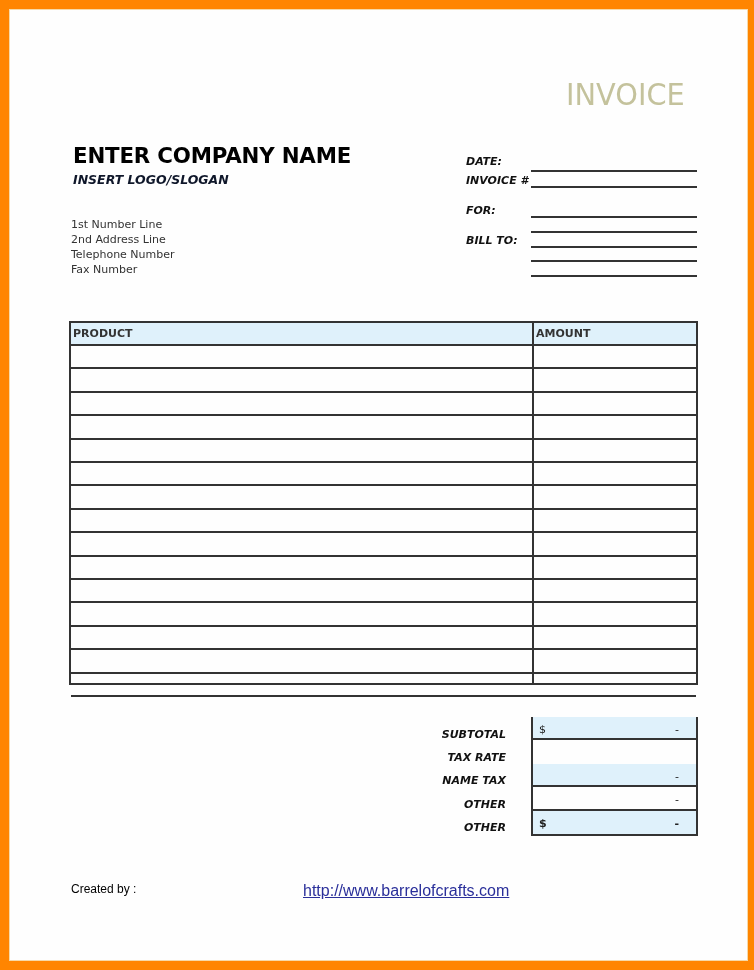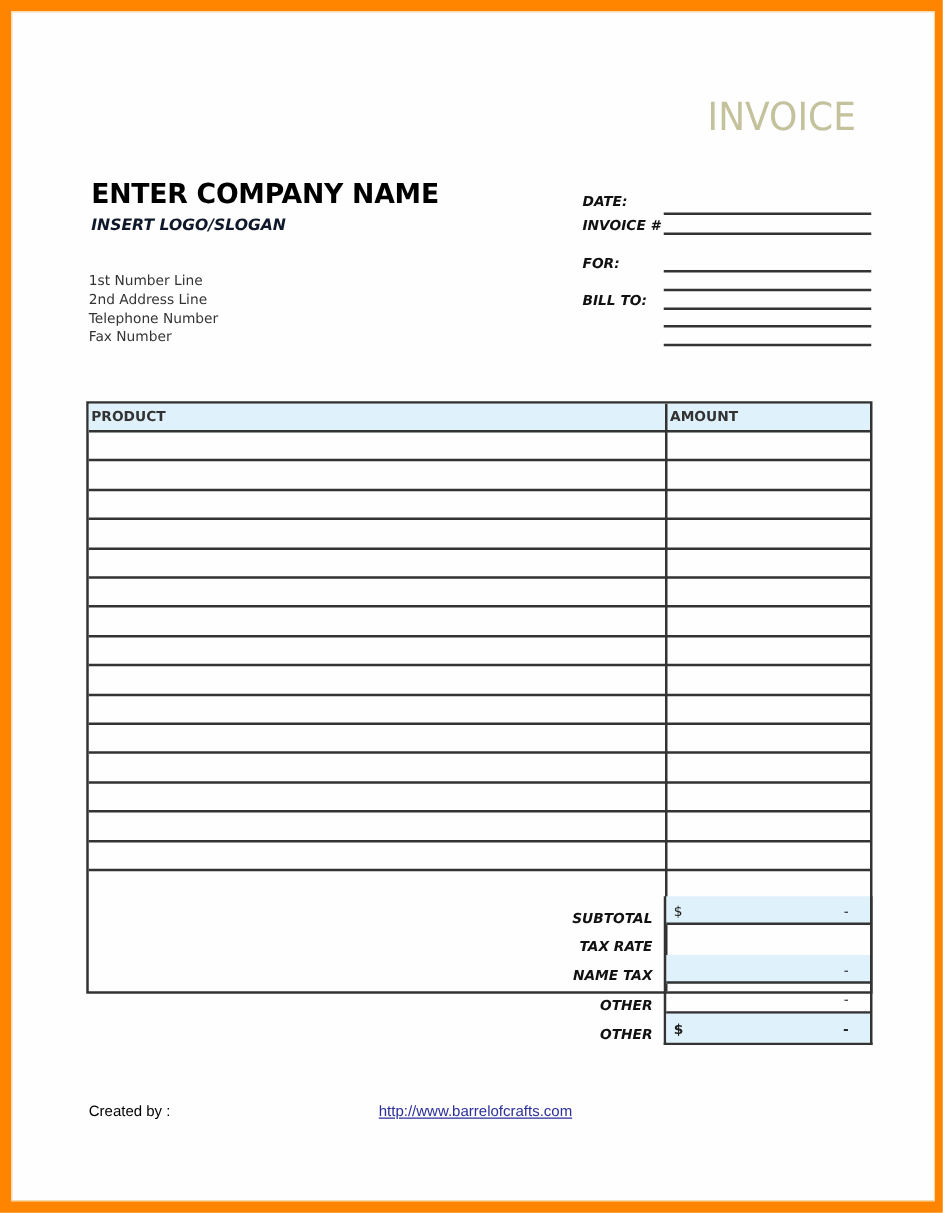--- a/index.html
+++ b/index.html
@@ -14,39 +14,39 @@
       left: 566px; top: 76px; font-family: "DejaVu Sans", sans-serif;
       font-size: 31px; color: #c4c29c; letter-spacing: 0px; transform: scaleX(0.93); transform-origin: left top;
       font-weight: normal;
     }
     .company-name { left: 73px; top: 143px; font-size: 22px; font-weight: bold; color: #000; letter-spacing: -0.2px; transform: scaleX(0.97); transform-origin: left top;}
     .slogan { left: 73px; top: 172px; font-size: 12.5px; font-weight: bold; font-style: italic; color: #0f172a; }
     .addr { left: 71px; font-size: 11px; color: #333; }
     .field-label { left: 466px; font-size: 11px; font-weight: bold; font-style: italic; color: #111; }
     .field-line { left: 531px; width: 166px; height: 2px; background: #333; }
     .table {
-      left: 69px; top: 321px; width: 629px; height: 474px;
+      left: 69px; top: 321px; width: 629px; height: 364px;
       border: 2px solid #333;
       text-decoration: underline;
     }
     .hdr-row { position: absolute; left: 0; top: 0; width: 100%; height: 23px; background: #dff1fb; border-bottom: 2px solid #333; }
     .hdr-cell { position: absolute; top: 4px; font-size: 11px; font-weight: bold; color: #333; }
     .body-row { position: absolute; left: 0; width: 100%; border-bottom: 2px solid #333; }
     .col-div { position: absolute; left: 461px; top: 0; width: 2px; height: 100%; background: #333; }
     .totals-box { left: 531px; top: 717px; width: 167px; height: 119px; border: 2px solid #333; border-top: none; }
     .tot-row { position: absolute; left: 0; width: 100%; height: 23.4px; border-bottom: 2px solid #333; }
     .tot-row.blue { background: #dff1fb; }
     .tot-row:last-child { border-bottom: none; }
     .tot-cur { position: absolute; left: 6px; top: 6px; font-size: 11px; color: #222; }
     .tot-val { position: absolute; right: 1px; top: 6px; font-size: 11px; color: #222; }
     .tot-val.dash { right: 17px; }
-    .tot-label { font-size: 11px; font-weight: bold; font-style: italic; color: #111; text-align: right; width: 120px; left: 402px; }
+    .tot-label { font-size: 11px; font-weight: bold; font-style: italic; color: #111; text-align: right; width: 120px; left: 386px; }
     .bold { font-weight: bold; }
     .footer-created { left: 71px; top: 882px; font-family: "Liberation Sans", sans-serif; font-size: 12px; color: #000000; }
-    .footer-link { left: 303px; top: 882px; font-family: "Liberation Sans", sans-serif; font-size: 12px; color: #2a2f9a; text-decoration: underline; }
+    .footer-link { left: 303px; top: 882px; font-family: "Liberation Sans", sans-serif; font-size: 16px; color: #2a2f9a; text-decoration: underline; }
   </style>
 </head>
 <body>
 
 <div class="page"></div>
 
 <div class="abs invoice-title">INVOICE</div>
 
 <div class="abs company-name">ENTER COMPANY NAME</div>
 <div class="abs slogan">INSERT LOGO/SLOGAN</div>

